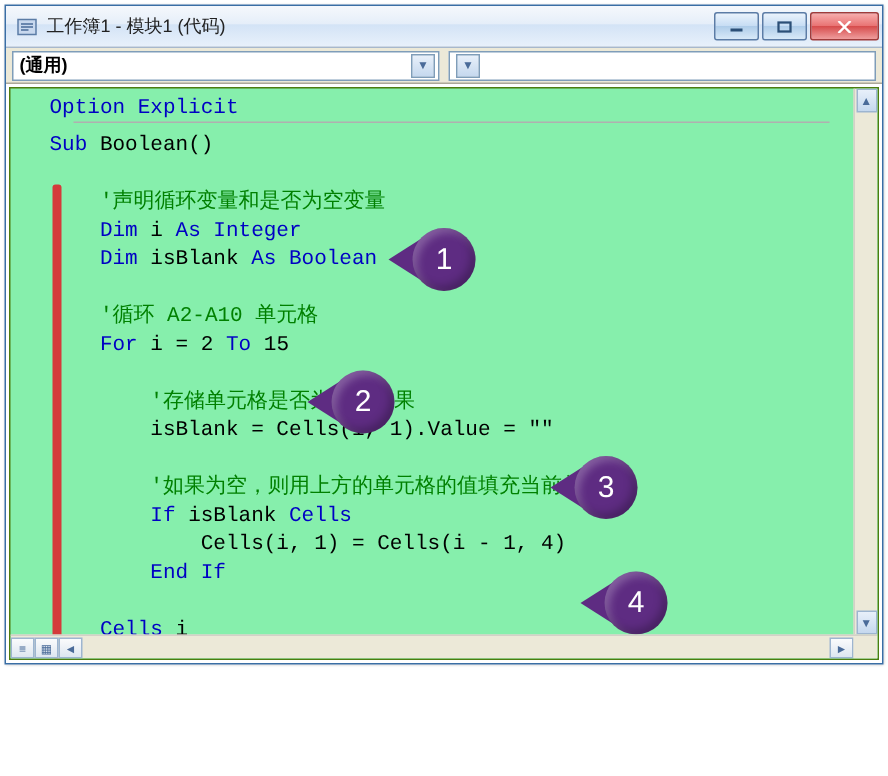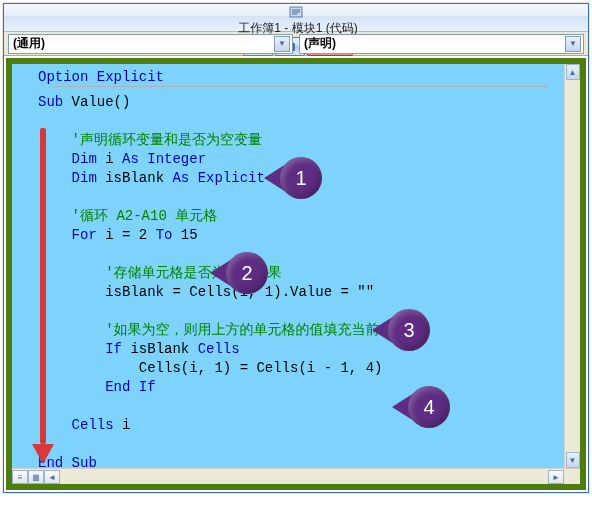--- a/index.html
+++ b/index.html
@@ -16,21 +16,20 @@
     background: #fff;
     box-shadow: 0 0 2px rgba(0,0,0,0.3);
   }
   .titlebar {
     height: 28px;
     background: linear-gradient(to bottom, #f5f8fc 0%, #e5eef9 45%, #d3e3f6 46%, #e8f1fb 100%);
     border-bottom: 1px solid #a7b8cc;
     display: flex;
     align-items: center;
     padding: 0 2px 0 6px;
-    flex-direction: column;
   }
   .title-icon {
     width: 16px; height: 16px;
     margin-right: 5px;
     display: flex; align-items: center; justify-content: center;
   }
   .title-text { flex: 1; color: #222; font-size: 12px; }
   .win-btns { display: flex; gap: 2px; }
   .win-btn {
     width: 30px; height: 19px;
@@ -68,24 +67,24 @@
   .dropdown span { flex:1; }
   .dd-btn {
     width: 16px; height: 16px;
     background: linear-gradient(to bottom,#e8f0fa,#c5d8ee);
     border: 1px solid #7f9db9;
     display:flex;align-items:center;justify-content:center;
     font-size: 8px; color:#4a6b99;
   }
   .code-area {
     position: relative;
-    height: 432px;
-    border: 6px solid #4d7c0f;
+    height: 382px;
+    border: 1px solid #4d7c0f;
     margin: 2px;
-    background: #7dd3fc;
+    background: #86efac;
     overflow: hidden;
   }
   .code-inner {
     position: absolute;
     left: 24px; top: 0; right: 16px; bottom: 16px;
     padding: 4px 0 0 2px;
   }
   pre.code {
     margin: 0;
     font-family: Consolas, "Courier New", monospace;
@@ -195,34 +194,33 @@
         </div>
     </div>
   </div>
 
   <div class="dropdown-row">
     <div class="dropdown">
       <span>(通用)</span>
       <div class="dd-btn">▼</div>
     </div>
     <div class="dropdown">
-      <span>(声明)</span>
       <div class="dd-btn">▼</div>
     </div>
   </div>
 
   <div class="code-area">
     <div class="code-inner">
 <pre class="code"><span class="c-kw">Option Explicit</span></pre>
       <div class="divider" style="top:22px"></div>
-<pre class="code" style="margin-top:6px"><span class="c-kw">Sub </span><span class="c-tx">Value()</span>
+<pre class="code" style="margin-top:6px"><span class="c-kw">Sub </span><span class="c-tx">Boolean()</span>
 
 <span class="c-cm">    '声明循环变量和是否为空变量</span>
 <span class="c-kw">    Dim </span><span class="c-tx">i </span><span class="c-kw">As Integer</span>
-<span class="c-kw">    Dim </span><span class="c-tx">isBlank </span><span class="c-kw">As Explicit</span>
+<span class="c-kw">    Dim </span><span class="c-tx">isBlank </span><span class="c-kw">As Boolean</span>
 
 <span class="c-cm">    '循环 A2-A10 单元格</span>
 <span class="c-kw">    For </span><span class="c-tx">i = 2 </span><span class="c-kw">To </span><span class="c-tx">15</span>
 
 <span class="c-cm">        '存储单元格是否为空的结果</span>
 <span class="c-tx">        isBlank = Cells(i, 1).Value = ""</span>
 
 <span class="c-cm">        '如果为空，则用上方的单元格的值填充当前单元格</span>
 <span class="c-kw">        If </span><span class="c-tx">isBlank </span><span class="c-kw">Cells</span>
 <span class="c-tx">            Cells(i, 1) = Cells(i - 1, 4)</span>

